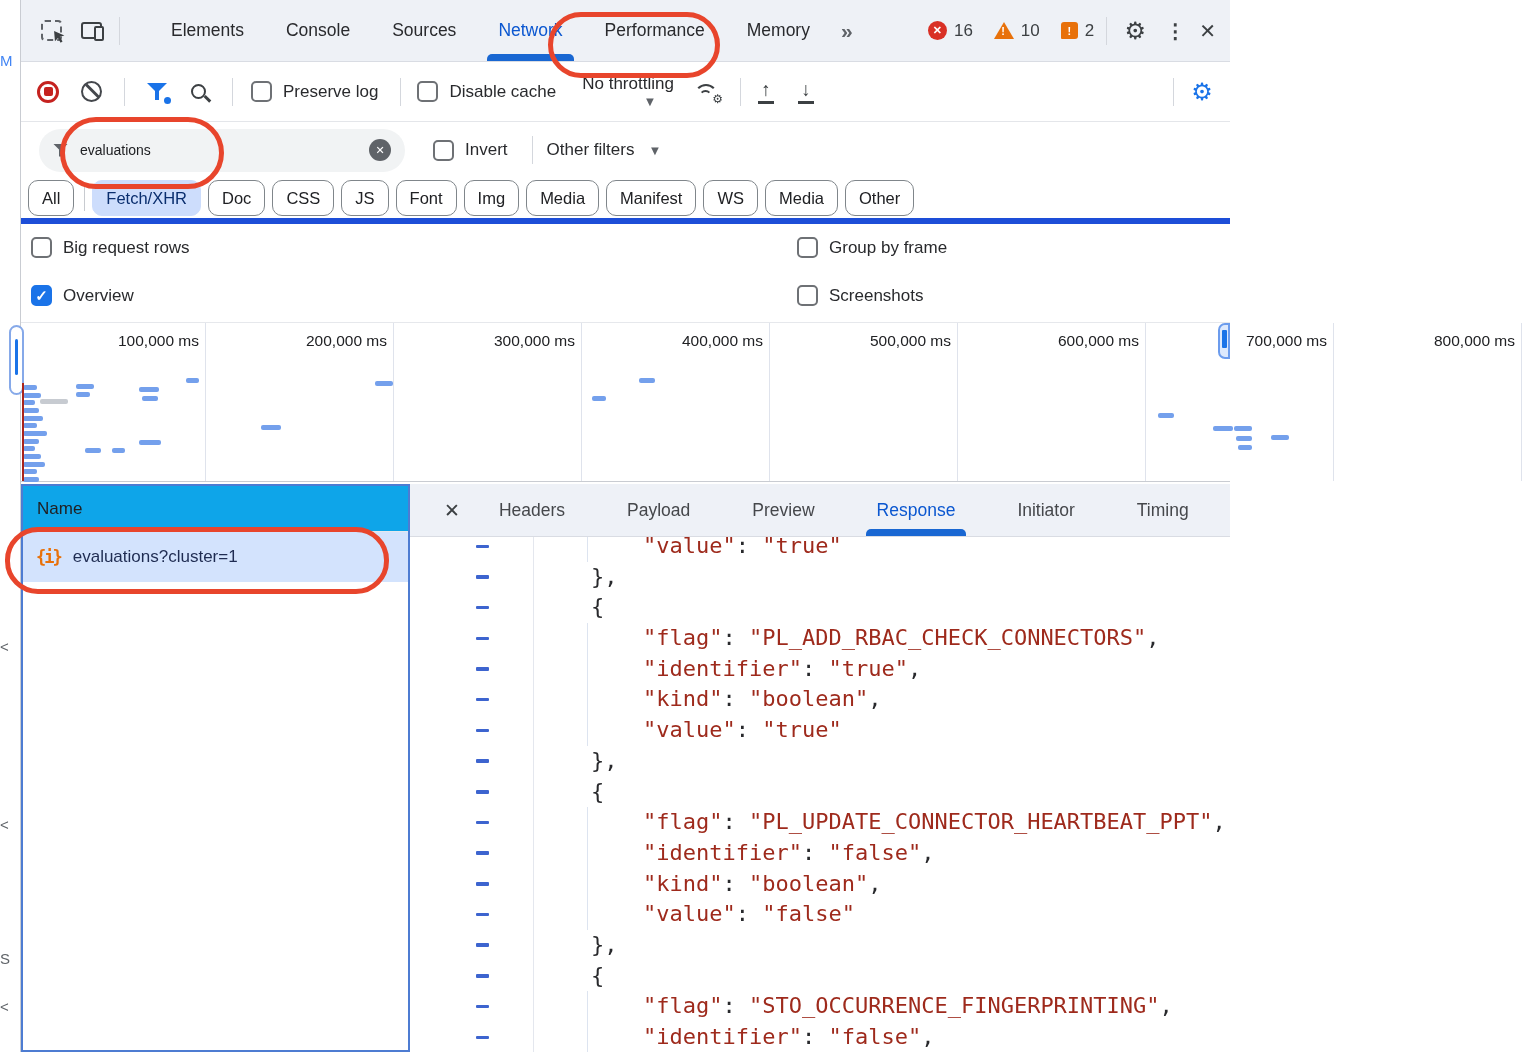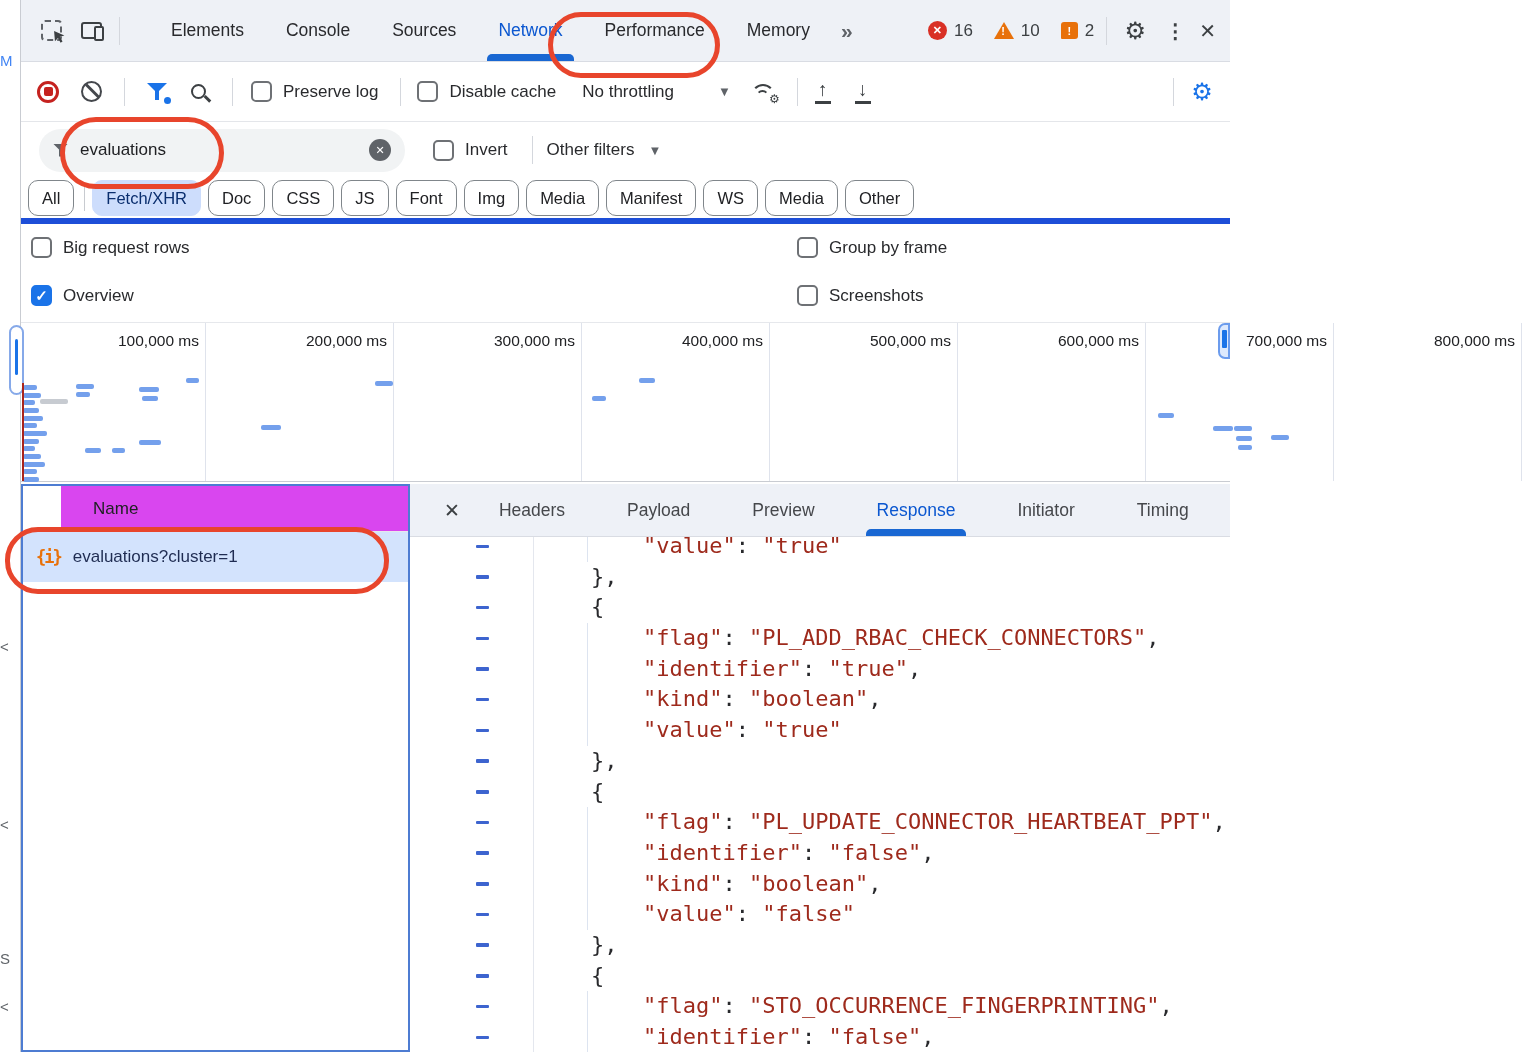--- a/index.html
+++ b/index.html
@@ -57,21 +57,21 @@
   .wifi .a2 { width:13px; height:13px; left:5.5px; top:8px; }
   .wifi .g { position:absolute; right:-3px; bottom:-4px; font-size:12px; color:#3c4043; }
   .hararrow { position:relative; width:22px; height:24px; text-align:center; font-size:19px; font-weight:bold; color:#3c4043; line-height:20px; }
   .hararrow::after { content:""; position:absolute; left:3px; right:3px; bottom:0; height:2.5px; background:#3c4043; }
   .gear-blue { font-size:24px; color:#1a73e8; line-height:1; }
 
   
   #filter-row { position:absolute; left:0; top:122px; right:0; height:56px; background:#fff; display:flex; align-items:center; }
   #filter-box { margin-left:18px; width:366px; height:43px; background:#f1f3f4; border-radius:22px; display:flex; align-items:center; padding:0 14px; }
   .funnel-sm { width:15px; height:13px; background:#5f6368; clip-path:polygon(0 0,100% 0,60% 47%,60% 100%,40% 100%,40% 47%); flex:none; }
-  #filter-input { border:none; outline:none; background:transparent; font-size:17px; color:#202124; margin-left:12px; width:230px; font-family:"Liberation Sans",sans-serif; }
+  #filter-input { border:none; outline:none; background:transparent; font-size:14px; color:#202124; margin-left:12px; width:230px; font-family:"Liberation Sans",sans-serif; }
   .clear-chip { margin-left:auto; width:22px; height:22px; border-radius:50%; background:#5f6368; color:#fff; font-size:11px; display:flex; align-items:center; justify-content:center; }
 
   
   #chips-row { position:absolute; left:0; top:178px; right:0; height:46px; background:#fff; display:flex; align-items:center; border-bottom:6px solid #1d4ed8; }
   .chip { height:36px; border:1.5px solid #80868b; border-radius:10px; display:flex; align-items:center; padding:0 13px; font-size:16.5px; color:#202124; margin-left:7px; background:#fff; }
   .chip.selected { background:#cdddfc; border-color:#cdddfc; color:#0a2e6e; }
   .chip-div { width:1px; height:26px; background:#c8cbd0; margin-left:10px; }
 
   
   #opts { position:absolute; left:0; top:224px; right:0; height:98px; background:#fff; }
@@ -85,21 +85,21 @@
   .ovbar.gray { background:#c7cbd1; }
   #red-marker { position:absolute; width:2px; background:#a8241c; }
   #ov-handle-l { position:absolute; left:-12px; top:2px; width:15px; height:70px; background:#fff; border:2px solid #86a9e9; border-radius:8px; }
   #ov-handle-l i { position:absolute; left:4px; top:12px; width:3px; height:36px; background:#1a73e8; border-radius:2px; }
   #ov-handle-r { position:absolute; right:0; top:0; width:12px; height:36px; background:#dde9fd; border:2px solid #6c9ced; border-radius:7px 0 0 7px; }
   #ov-handle-r i { position:absolute; left:2px; top:5px; width:5px; height:18px; background:#1a73e8; border-radius:1px; }
 
   
   #split { position:absolute; left:0; top:483px; right:0; bottom:0; }
   #name-panel { position:absolute; left:0; top:1px; bottom:0; width:389px; background:#fff; border:2px solid #4d7cd2; }
-  #name-header { height:46px; display:flex; align-items:center; padding-left:32px; font-size:17px; color:#202124; background:#d946ef; border-bottom:1px solid #e6e8ec;margin-left:38px; }
+  #name-header { height:46px; display:flex; align-items:center; padding-left:14px; font-size:17px; color:#202124; background:#0ea5e9; border-bottom:1px solid #e6e8ec; }
   .req-row { height:50px; display:flex; align-items:center; padding-left:13px; font-size:17px; color:#1f2c52; }
   .req-row.selected { background:#d3e3fd; }
   .json-ic { font-family:"DejaVu Sans Mono",monospace; font-weight:bold; font-size:17px; color:#e8710a; letter-spacing:-2px; margin-right:12px; }
 
   #details { position:absolute; left:389px; right:0; top:1px; bottom:0; background:#fff; }
   #detail-tabbar { position:absolute; left:0; right:0; top:0; height:53px; background:#eef1f7; border-bottom:1px solid #d9dce3; display:flex; align-items:center; }
   .dclose { font-size:19px; color:#3c4043; padding:0 18px 0 34px; }
   #detail-tabs { display:flex; height:100%;gap:20px; }
   #detail-tabs .tab { position:relative; padding:0 21px; height:100%; display:flex; align-items:center; font-size:17.5px; color:#45474b; }
   #detail-tabs .tab.active { color:#0b57d0; }
@@ -186,21 +186,21 @@
     <div class="vsep" style="margin:0 0 0 26px;"></div>
     <div class="toolbar-group" style="margin-left:18px;">
       <span class="chk"></span>
       <span class="ctl-label">Preserve log</span>
     </div>
     <div class="vsep" style="margin:0 0 0 22px;"></div>
     <div class="toolbar-group" style="margin-left:16px;">
       <span class="chk"></span>
       <span class="ctl-label">Disable cache</span>
     </div>
-    <div class="toolbar-group" style="margin-left:26px;">
+    <div class="toolbar-group" style="margin-left:26px;flex-direction:column;">
       <span class="ctl-label" style="margin-left:0;">No throttling</span>
       <span class="caret" style="margin-left:44px;">▼</span>
     </div>
     <div class="wifi">
       <span class="a1"></span>
         <span class="a2"></span>
         <span class="g">⚙</span>
     </div>
     <div class="vsep" style="margin:0 0 0 20px;"></div>
     <div class="hararrow" style="margin-left:14px;">↑</div>

